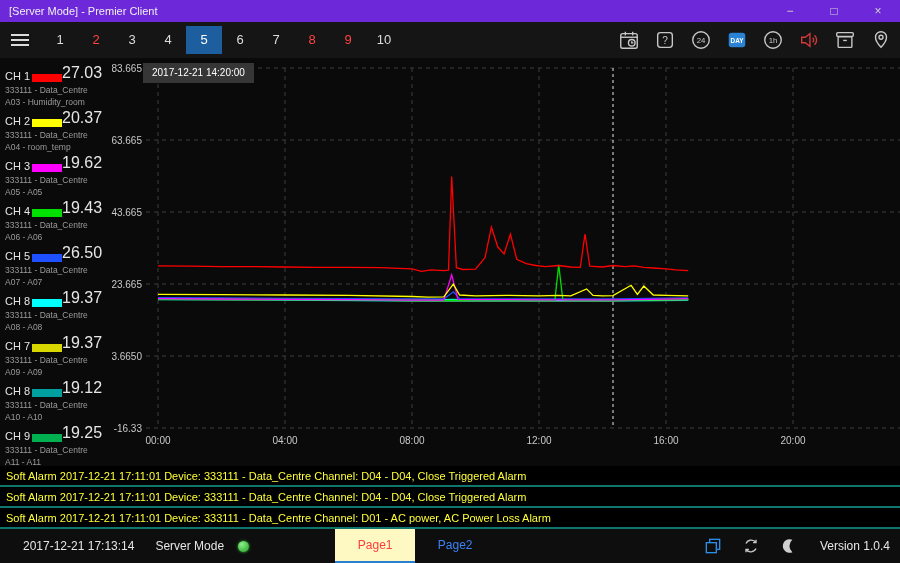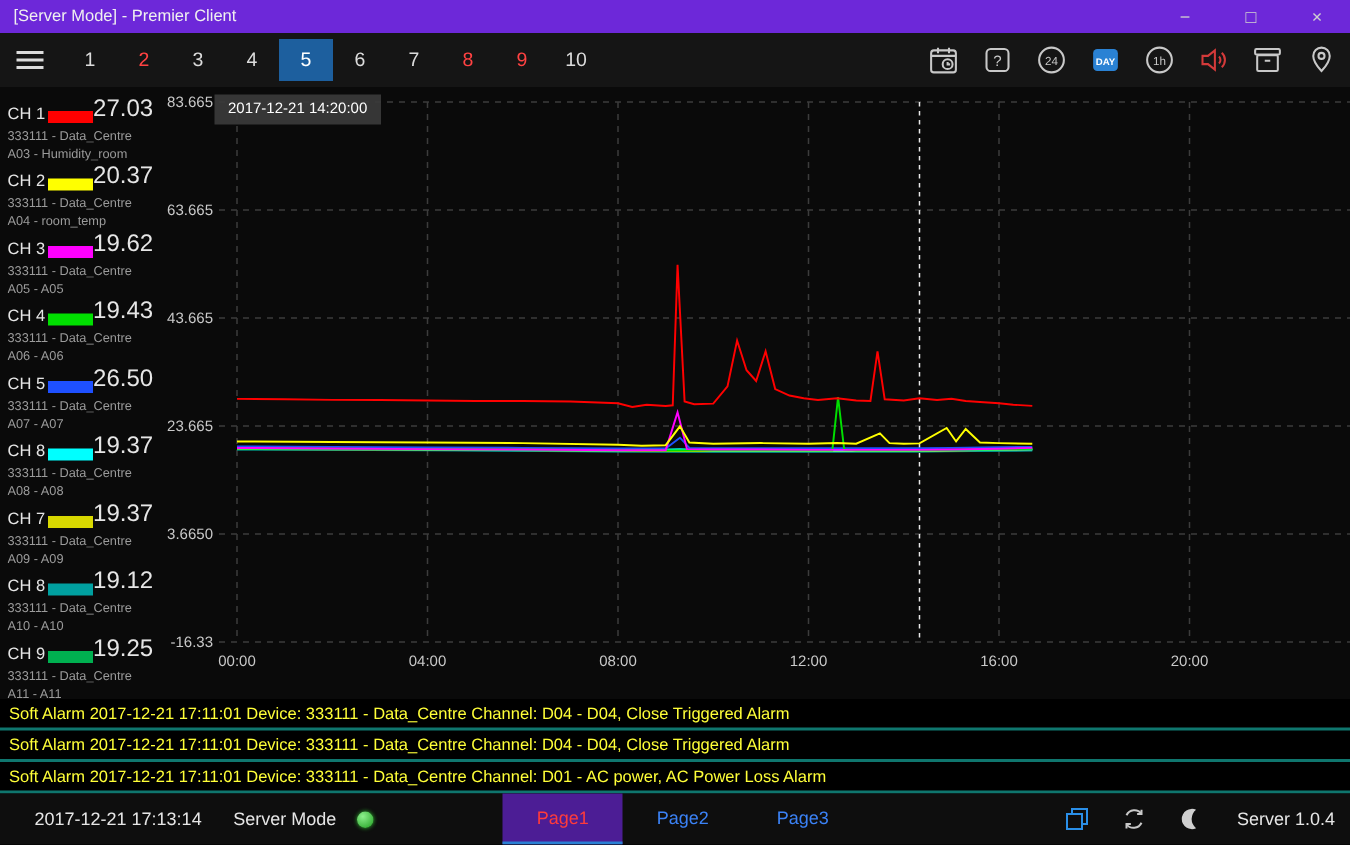--- a/index.html
+++ b/index.html
@@ -42,21 +42,21 @@
   .alarms{height:63px;background:#000}
   .alarm-row{height:21px;line-height:21px;font-size:11px;color:#ffff38;padding-left:6px;border-bottom:2px solid #0f766e;white-space:nowrap;overflow:hidden}
 
   
   .statusbar{height:34px;background:#0e0e0e;display:flex;align-items:center;font-size:12px}
   .sb-time{margin-left:23px}
   .sb-mode{margin-left:21px}
   .sb-dot{width:11px;height:11px;border-radius:50%;background:radial-gradient(circle at 35% 30%, #8cf08c, #1f9e1f);margin-left:14px;box-shadow:0 0 3px #2fbf2f}
   .sb-pages{display:flex;margin-left:86px;height:34px}
   .sb-page{width:80px;text-align:center;line-height:32px;color:#3b82f6}
-  .sb-page.active{background:#4c1d95;color:#ff3b3b;border-bottom:2px solid #2a7fd4}
+  .sb-page.active{background:#fef9c3;color:#ff3b3b;border-bottom:2px solid #2a7fd4}
   .sb-icons{display:flex;align-items:center;margin-left:auto}
   .sb-icon{width:30px;display:flex;justify-content:center;margin-left:8px}
   .sb-version{margin-left:16px;margin-right:10px}
 </style>
 </head>
 <body>
 
 <div class="titlebar">
   <span>[Server Mode] - Premier Client</span>
   <div class="win-controls" id="win-controls">
@@ -275,21 +275,20 @@
     <div class="alarm-row">Soft Alarm 2017-12-21 17:11:01 Device: 333111 - Data_Centre Channel: D01 - AC power, AC Power Loss Alarm</div>
   </div>
 
 <div class="statusbar">
   <span class="sb-time">2017-12-21 17:13:14</span>
   <span class="sb-mode">Server Mode</span>
   <span class="sb-dot"></span>
   <div class="sb-pages" id="sb-pages">
       <div class="sb-page active">Page1</div>
       <div class="sb-page">Page2</div>
-      <div class="sb-page">Page3</div>
     </div>
   <div class="sb-icons" id="sb-icons">
       <div class="sb-icon">
         <svg width="20" height="20" viewBox="0 0 24 24">
           <rect x="8" y="4" width="12" height="12" fill="none" stroke="#2a8fe8" stroke-width="1.6"></rect>
           <rect x="4" y="8" width="12" height="12" fill="#0e0e0e" stroke="#2a8fe8" stroke-width="1.6"></rect>
         </svg>
       </div>
       <div class="sb-icon">
         <svg width="20" height="20" viewBox="0 0 24 24" fill="none" stroke="#c8c8c8" stroke-width="1.6">
@@ -298,14 +297,14 @@
           <path d="M18 15a7 7 0 01-12 1.2"></path>
           <path d="M6 19.5V16h3.5"></path>
         </svg>
       </div>
       <div class="sb-icon">
         <svg width="18" height="18" viewBox="0 0 24 24">
           <path d="M16.5 3.8a9 9 0 100 16.4A10.5 10.5 0 0116.5 3.8z" fill="#cfcfcf"></path>
         </svg>
       </div>
     </div>
-  <span class="sb-version">Server 1.0.4</span>
+  <span class="sb-version">Version 1.0.4</span>
 </div>
 
 </body></html>

